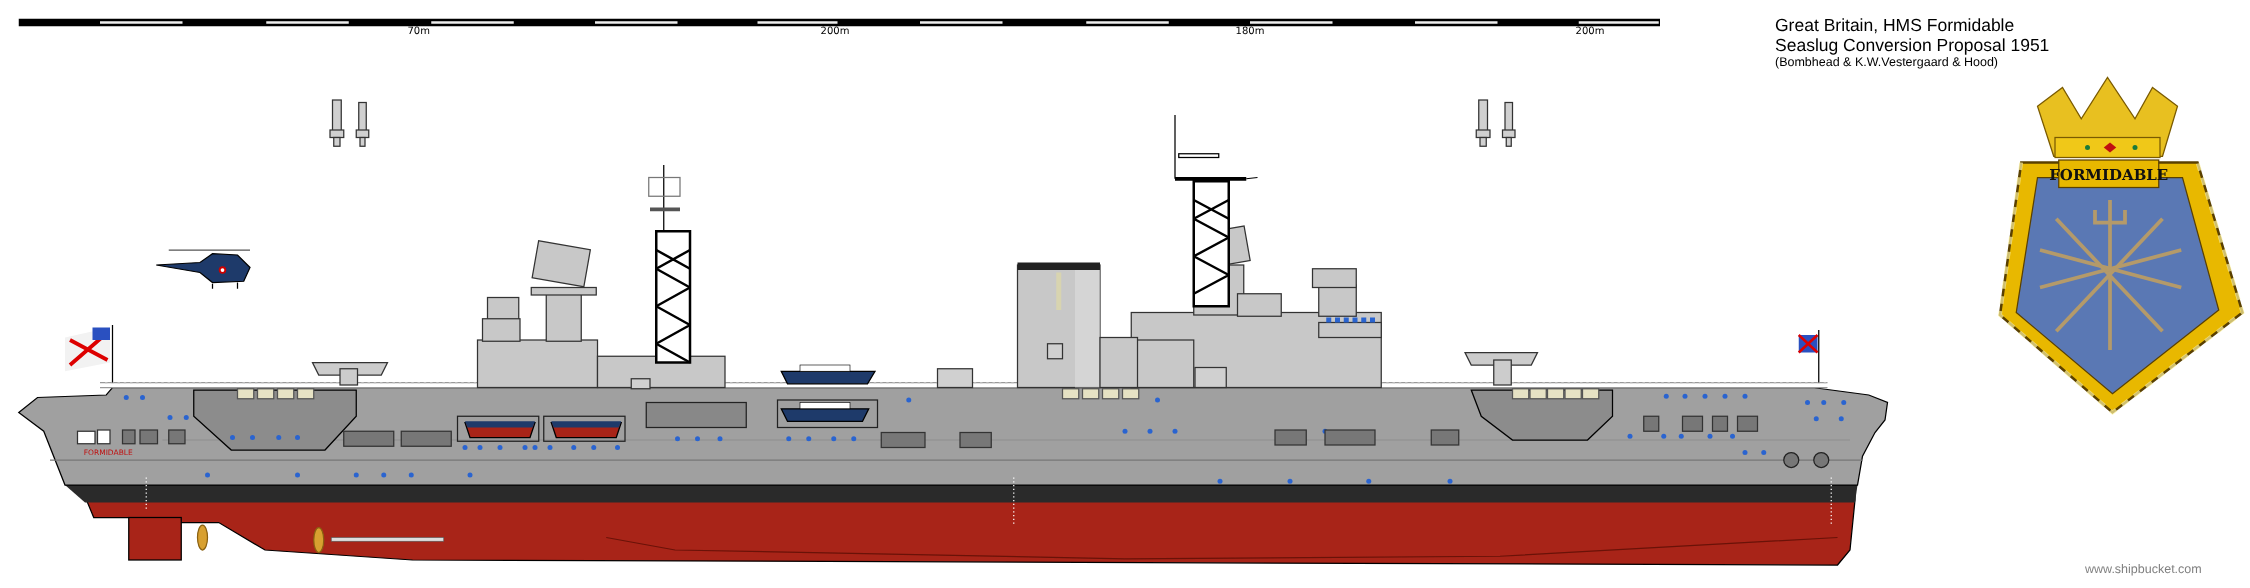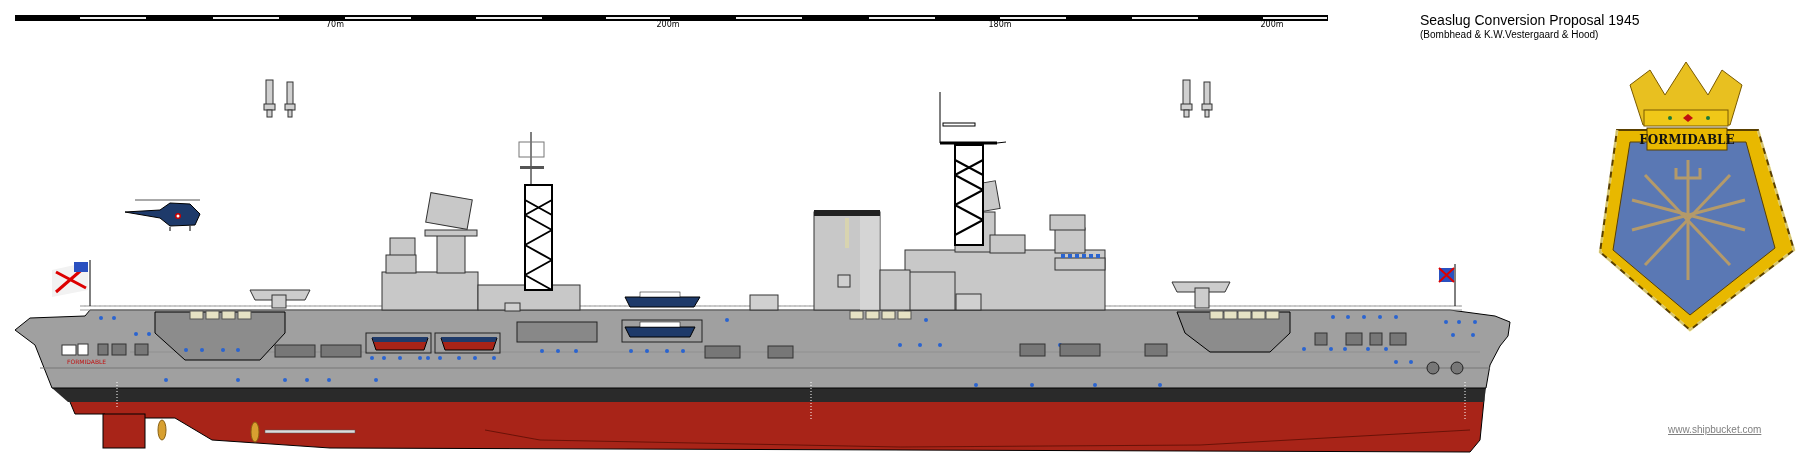--- a/index.html
+++ b/index.html
@@ -1,20 +1,20 @@
 <!DOCTYPE html>
 <html><head>
 <meta charset="utf-8">
 <style>
   html,body{margin:0;padding:0;background:#fff;}
   body{width:1800px;height:470px;position:relative;overflow:hidden;font-family:"Liberation Sans",sans-serif;}
   .scale-label{position:absolute;top:20px;font-size:8px;color:#000;font-family:"DejaVu Sans",sans-serif;transform:translateX(-50%);}
   .title{position:absolute;left:1420px;top:12px;font-size:14px;line-height:16px;color:#000;}
   .title .l3{font-size:10px;line-height:13px;}
-  .credit{position:absolute;left:1668px;top:424px;font-size:10px;color:#808080;text-decoration:underline;}
+  .credit{position:absolute;left:1668px;top:450px;font-size:10px;color:#808080;}
   svg{position:absolute;left:0;top:0;}
 </style>
 </head>
 <body>
 
 <div>
   <svg width="1800" height="40">
     <rect x="15" y="15" width="1313" height="6" fill="#000"></rect>
     <g fill="#eee">
       <rect x="80" y="17" width="66" height="2"></rect>
@@ -29,21 +29,22 @@
       <rect x="1263" y="17" width="64" height="2"></rect>
     </g>
   </svg>
   <span class="scale-label" style="left:335px">70m</span>
   <span class="scale-label" style="left:668px">200m</span>
   <span class="scale-label" style="left:1000px">180m</span>
   <span class="scale-label" style="left:1272px">200m</span>
 </div>
 
 <div class="title">
-  <div>Seaslug Conversion Proposal 1945</div>
+  <div>Great Britain, HMS Formidable</div>
+  <div>Seaslug Conversion Proposal 1951</div>
   <div class="l3">(Bombhead  &amp;  K.W.Vestergaard &amp; Hood)</div>
 </div>
 
 <svg width="1800" height="470" style="top:0">
 
   <g fill="#d0d0d0" stroke="#333" stroke-width="1">
     <rect x="266" y="80" width="7" height="26"></rect>
       <rect x="264" y="104" width="11" height="6"></rect>
       <rect x="267" y="110" width="5" height="7"></rect>
     <rect x="287" y="82" width="6" height="26"></rect>

